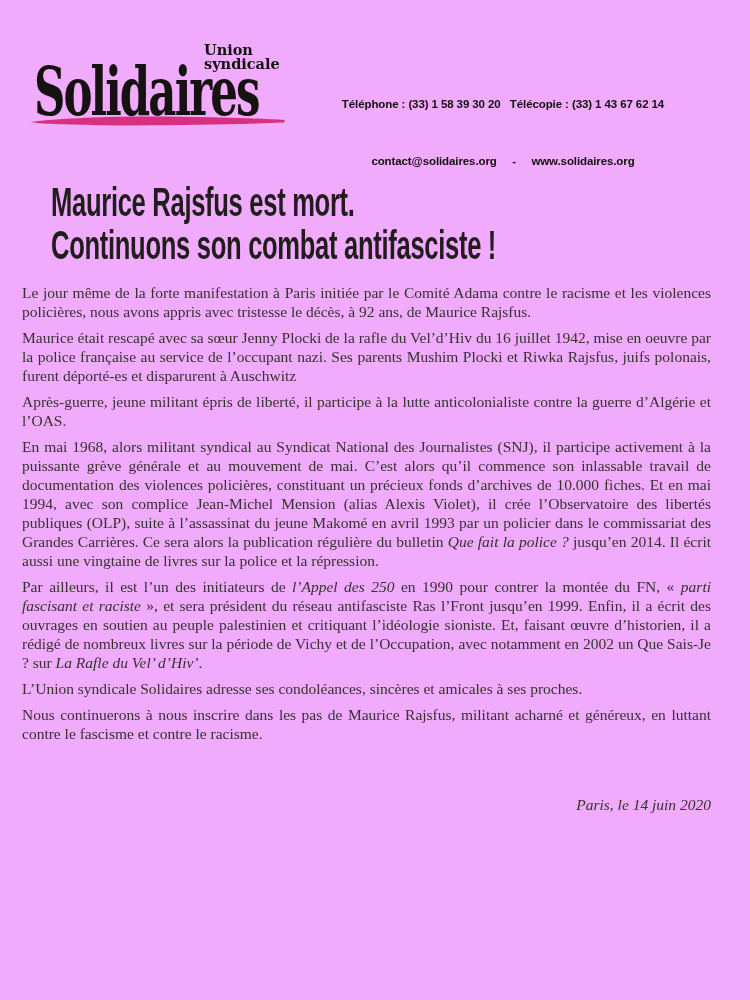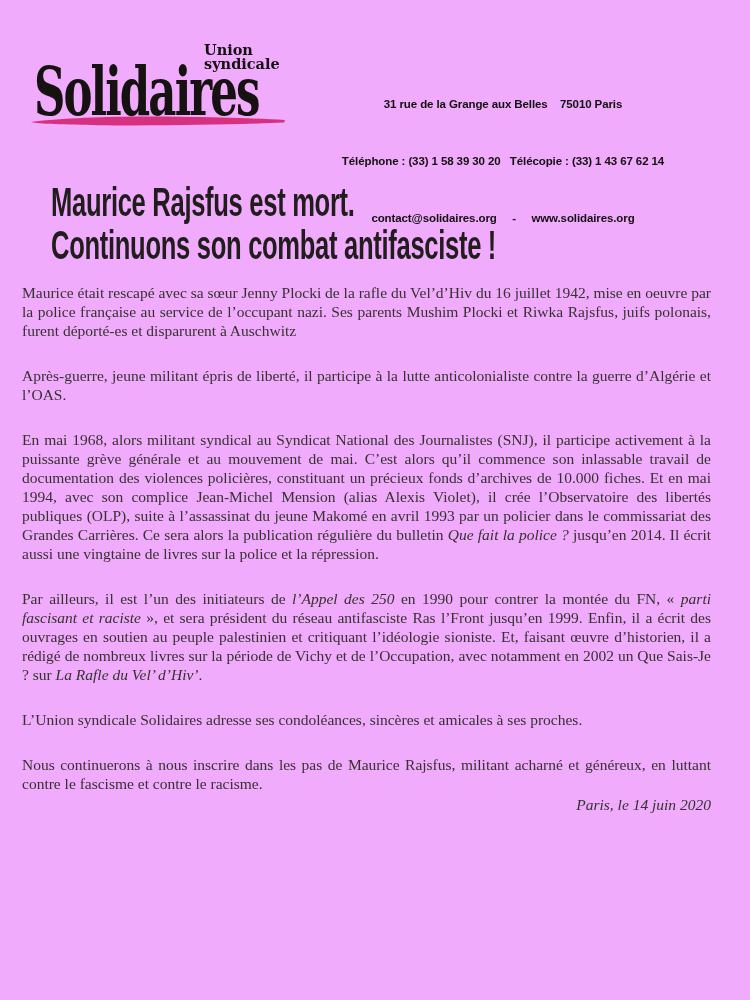--- a/index.html
+++ b/index.html
@@ -71,21 +71,21 @@
   }
 
   
   .body-text {
     position: absolute; left: 22px; top: 283px; width: 689px;
     font-size: 15.5px; line-height: 19px;
     text-align: justify;
     color: #36322f;
   }
   .body-text p { margin: 0; padding: 0; }
-  .body-text p + p { margin-top: 26px; }
+  .body-text p + p { margin-top: 7px; }
   .body-text em { font-style: italic; }
 
   .dateline {
     position: absolute; left: 22px; top: 795px; width: 689px;
     font-size: 15.5px; line-height: 19px;
     font-style: italic;
     text-align: right;
     color: #36322f;
   }
 </style>
@@ -102,32 +102,32 @@
       <div>syndicale</div>
     </div>
 
     <div class="logo-underline">
       <svg width="260" height="14" viewBox="0 0 260 14" aria-hidden="true">
         <path d="M3,8 C40,3.5 95,2 150,2.8 C195,3.4 232,4.6 257,6 L256,8.5 C215,10.5 130,12 70,11.2 C38,10.7 10,9.8 3,8 Z" fill="#d7307f"></path>
       </svg>
     </div>
 
     <div class="contact">
-      <div>31 rue de la Grange aux Belles    75010 Paris</div>
       <div>Téléphone : (33) 1 58 39 30 20   Télécopie : (33) 1 43 67 62 14</div>
       <div>contact@solidaires.org     -     www.solidaires.org</div>
     </div>
   </header>
 
   <h1 class="title">
     <span class="title-line"><span class="condensed">Maurice Rajsfus est mort.</span></span>
     <span class="title-line"><span class="condensed">Continuons son combat antifasciste !</span></span>
   </h1>
 
   <main class="body-text">
+      <p><span>Le jour même de la forte manifestation à Paris initiée par le Comité Adama contre le racisme et les violences policières, nous avons appris avec tristesse le décès, à 92 ans, de Maurice Rajsfus.</span></p>
       <p><span>Maurice était rescapé avec sa sœur Jenny Plocki de la rafle du Vel’d’Hiv du 16 juillet 1942, mise en oeuvre par la police française au service de l’occupant nazi. Ses parents Mushim Plocki et Riwka Rajsfus, juifs polonais, furent déporté-es et disparurent à Auschwitz</span></p>
       <p><span>Après-guerre, jeune militant épris de liberté, il participe à la lutte anticolonialiste contre la guerre d’Algérie et l’OAS.</span></p>
       <p><span>En mai 1968, alors militant syndical au Syndicat National des Journalistes (SNJ), il participe activement à la puissante grève générale et au mouvement de mai. C’est alors qu’il commence son inlassable travail de documentation des violences policières, constituant un précieux fonds d’archives de 10.000 fiches. Et en mai 1994, avec son complice Jean-Michel Mension (alias Alexis Violet), il crée l’Observatoire des libertés publiques (OLP), suite à l’assassinat du jeune Makomé en avril 1993 par un policier dans le commissariat des Grandes Carrières. Ce sera alors la publication régulière du bulletin </span><em>Que fait la police ?</em><span> jusqu’en 2014. Il écrit aussi une vingtaine de livres sur la police et la répression.</span></p>
       <p><span>Par ailleurs, il est l’un des initiateurs de </span><em>l’Appel des 250</em><span> en 1990 pour contrer la montée du FN, « </span><em>parti fascisant et raciste</em><span> », et sera président du réseau antifasciste Ras l’Front jusqu’en 1999. Enfin, il a écrit des ouvrages en soutien au peuple palestinien et critiquant l’idéologie sioniste. Et, faisant œuvre d’historien, il a rédigé de nombreux livres sur la période de Vichy et de l’Occupation, avec notamment en 2002 un Que Sais-Je ? sur </span><em>La Rafle du Vel’ d’Hiv’</em><span>.</span></p>
       <p><span>L’Union syndicale Solidaires adresse ses condoléances, sincères et amicales à ses proches.</span></p>
       <p><span>Nous continuerons à nous inscrire dans les pas de Maurice Rajsfus, militant acharné et généreux, en luttant contre le fascisme et contre le racisme.</span></p>
     </main>
 
   <div class="dateline">Paris, le 14 juin 2020</div>
 

